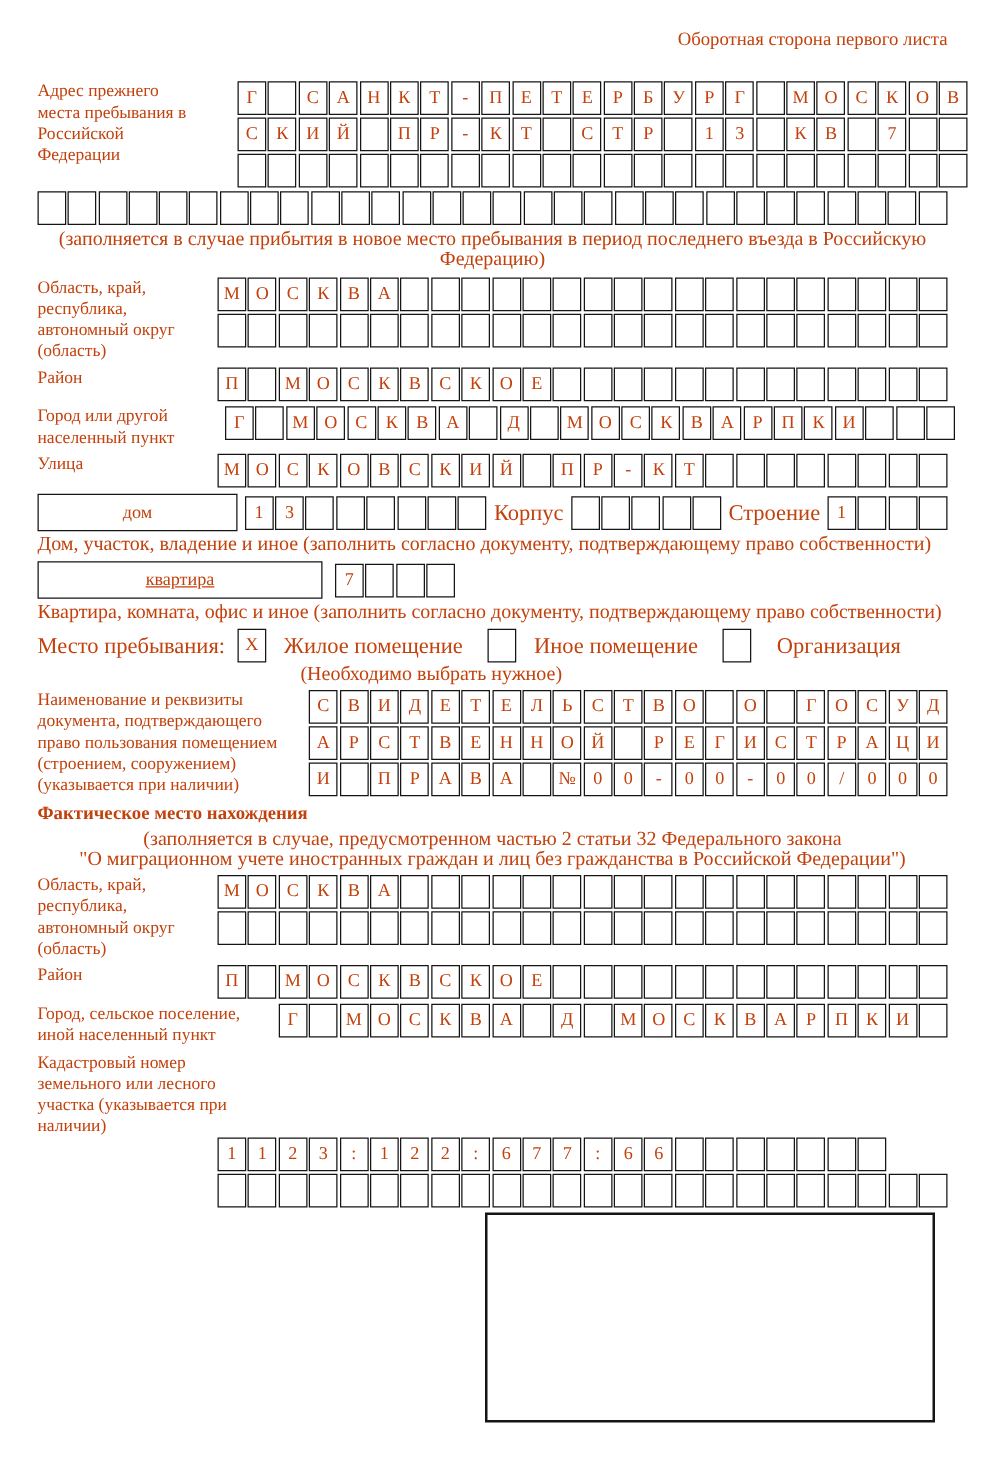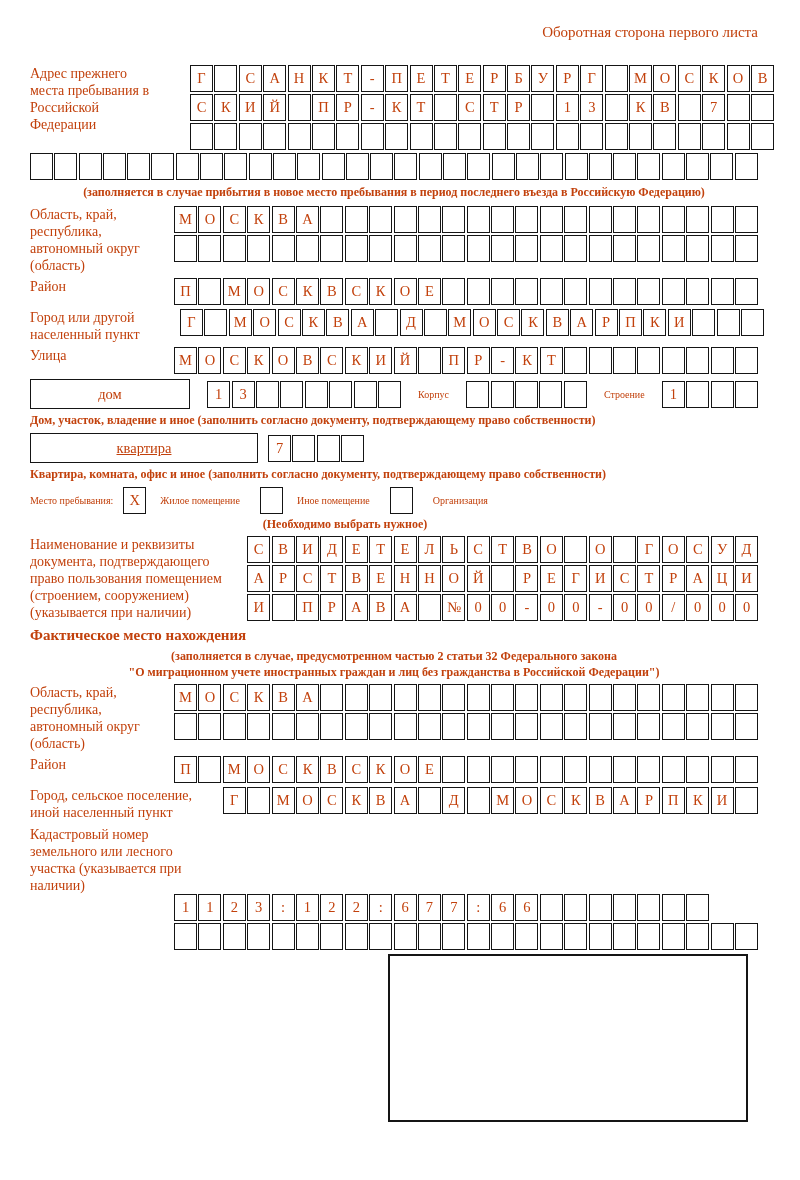--- a/index.html
+++ b/index.html
@@ -16,30 +16,30 @@
   .label.w190{width:190px;} .label.w180{width:180px;}
   .boxcol{margin-left:auto;display:flex;flex-direction:column;gap:2px;}
   .boxes{display:flex;gap:1.4px;}
   .boxes.right{margin-left:auto;}
   .cell{
     box-sizing:border-box;flex:0 0 23px;width:23px;height:27px;
     border:1.6px solid #151515;display:flex;align-items:center;justify-content:center;
     font-size:14.5px;background:#fff;
   }
   .fullrow{width:100%;justify-content:space-between;gap:0;margin-top:3px;}
-  .caption{font-size:12px;line-height:16px;font-weight:bold;}
+  .caption{font-size:16px;line-height:16px;}
   .caption.center{text-align:center;}
   .section-title{font-size:16px;font-weight:bold;text-align:center;}
   .widebox{
     box-sizing:border-box;border:1.6px solid #151515;height:30px;
     display:flex;align-items:center;justify-content:center;font-size:14.5px;background:#fff;
   }
   .domrow{display:flex;align-items:center;justify-content:space-between;margin-top:5px;}
   .kvrow{display:flex;align-items:center;margin-top:5px;}
-  .inline-label{font-size:10px;white-space:nowrap;}
+  .inline-label{font-size:18px;white-space:nowrap;}
   .stayrow{display:flex;align-items:center;margin-top:5px;}
   .choose-caption{margin-top:2px;margin-left:150px;width:330px;text-align:center;}
   .actual-title{margin-top:6px;font-size:15px;font-weight:bold;}
   .stamp-col{width:380px;margin-left:auto;margin-right:0;margin-top:4px;display:flex;flex-direction:column;align-items:center;}
   .stamp-box{box-sizing:border-box;border:2px solid #151515;width:360px;height:168px;background:#fff;}
   .stamp-caption{margin-top:5px;text-align:center;font-size:13.5px;line-height:16px;}
   .mt3{margin-top:3px;} .mt4{margin-top:4px;} .mt5{margin-top:5px;flex-direction:column;} .mt6{margin-top:6px;} .mt24{margin-top:24px;gap:32px;}
   .sp10{width:10px;flex:0 0 10px;} .sp14{width:14px;flex:0 0 14px;} .sp20{width:20px;flex:0 0 20px;}
 </style>
 </head>

